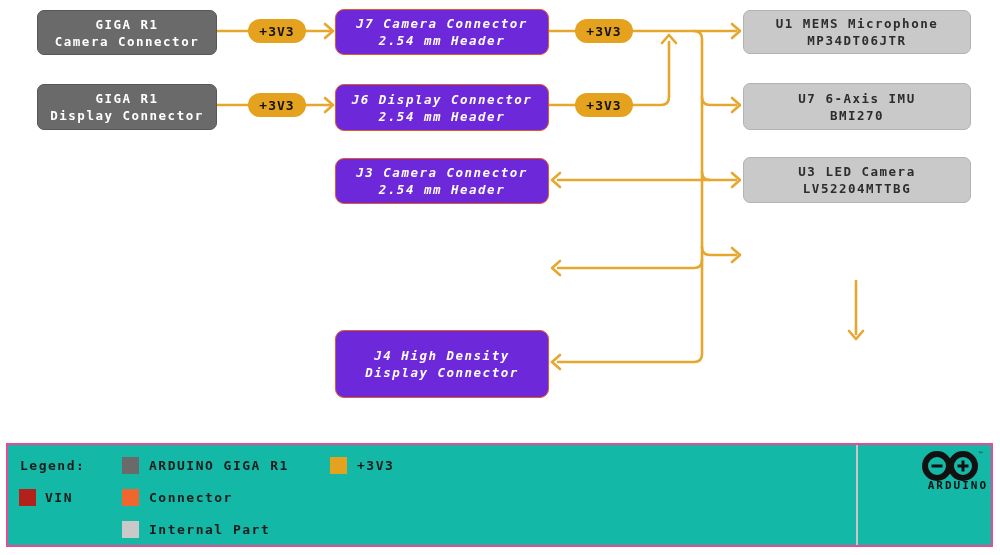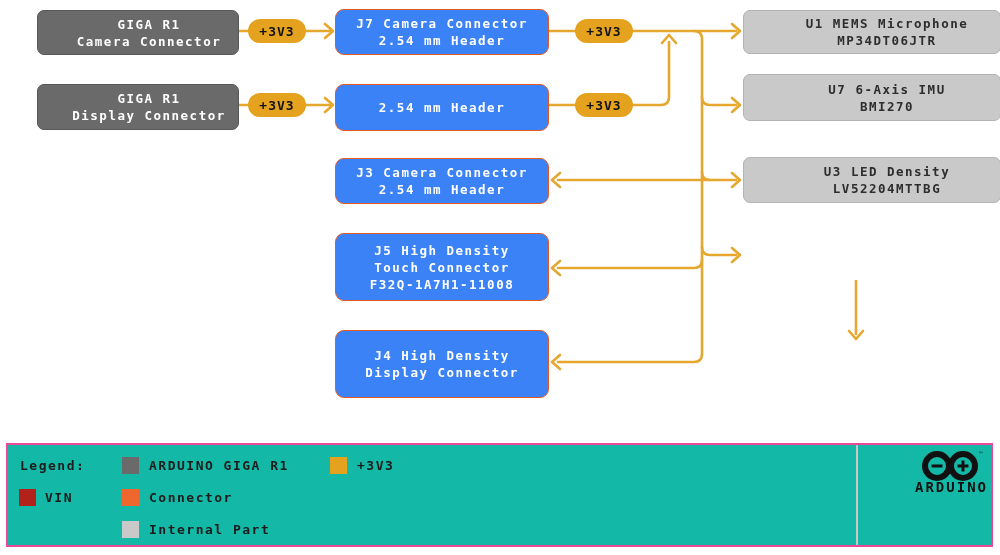--- a/index.html
+++ b/index.html
@@ -6,44 +6,44 @@
   .canvas{
     position:relative;width:1000px;height:555px;background:#ffffff;overflow:hidden;
     font-family:"DejaVu Sans Mono", monospace;
   }
   svg.wires{position:absolute;left:0;top:0;width:1000px;height:555px;}
   .box{
     position:absolute;border-radius:9px;display:flex;flex-direction:column;
     justify-content:center;align-items:center;text-align:center;
     font-weight:700;font-size:12.5px;line-height:17px;letter-spacing:1.5px;
   }
-  .box.src{background:#6A6A6A;color:#ffffff;border:1px solid #575757;border-radius:7px;padding-left:22px;}
-  .box.conn{background:#3b82f6;color:#ffffff;border:1px solid #E65A22;}
-  .box.part{background:#C9C9C9;color:#2D2D2D;border:1px solid #B3B3B3;border-radius:7px;padding-left:30px;}
+  .box.src{background:#6A6A6A;color:#ffffff;border:1px solid #575757;border-radius:7px;}
+  .box.conn{background:#6d28d9;color:#ffffff;border:1px solid #E65A22;font-style:italic;}
+  .box.part{background:#C9C9C9;color:#2D2D2D;border:1px solid #B3B3B3;border-radius:7px;}
   .badge{
     position:absolute;width:58px;height:24px;background:#E4A21F;color:#141414;
     border-radius:13px;display:flex;align-items:center;justify-content:center;
     font-weight:700;font-size:13px;letter-spacing:1px;
   }
   .legend{
     position:absolute;left:6px;top:443px;width:987px;height:104px;
     background:#14b8a6;border:2px solid #ec4899;box-sizing:border-box;
   }
   .legend .divider{position:absolute;left:848px;top:0;width:2px;height:100%;background:#C8C8C8;}
   .lg-text{position:absolute;font-weight:700;font-size:13px;letter-spacing:1.5px;color:#1C1C1C;white-space:nowrap;}
   .sw{position:absolute;width:17px;height:17px;}
   .sw-giga{background:#6A6A6A;}
   .sw-rail{background:#E4A21F;}
   .sw-vin{background:#B2221A;}
   .sw-conn{background:#F0662F;}
   .sw-int{background:#C9C9C9;}
   .brand{position:absolute;left:850px;top:443px;width:143px;height:100px;}
   .brand .wordmark{
     position:absolute;top:36px;left:0;width:138px;text-align:right;
-    font-weight:700;font-size:14px;letter-spacing:2px;color:#111;
+    font-weight:700;font-size:11px;letter-spacing:2px;color:#111;
   }
   .brand .lines{
     position:absolute;top:58px;left:0;width:138px;text-align:right;
     font-weight:700;font-size:7.5px;line-height:9.5px;letter-spacing:0;color:#3A3A3A;white-space:nowrap;
   }
   .brand svg{position:absolute;top:6px;right:5px;}
 </style>
 </head>
 <body>
 
@@ -98,46 +98,42 @@
   <div class="badge" style="left:248px;top:19px">+3V3</div>
   <div class="badge" style="left:248px;top:93px">+3V3</div>
   <div class="badge" style="left:575px;top:19px">+3V3</div>
   <div class="badge" style="left:575px;top:93px">+3V3</div>
 
   <div class="box conn" style="left:335px;top:9px;width:212px;height:44px">
     <div>J7 Camera Connector</div>
     <div>2.54 mm Header</div>
   </div>
   <div class="box conn" style="left:335px;top:84px;width:212px;height:45px">
+    <div>J6 Display Connector</div>
     <div>2.54 mm Header</div>
   </div>
   <div class="box conn" style="left:335px;top:158px;width:212px;height:44px">
     <div>J3 Camera Connector</div>
     <div>2.54 mm Header</div>
-  </div>
-  <div class="box conn" style="left:335px;top:233px;width:212px;height:66px">
-    <div>J5 High Density</div>
-    <div>Touch Connector</div>
-    <div>F32Q-1A7H1-11008</div>
   </div>
   <div class="box conn" style="left:335px;top:330px;width:212px;height:66px">
     <div>J4 High Density</div>
     <div>Display Connector</div>
   </div>
 
   <div class="box part" style="left:743px;top:10px;width:226px;height:42px">
     <div>U1 MEMS Microphone</div>
     <div>MP34DT06JTR</div>
   </div>
-  <div class="box part" style="left:743px;top:74px;width:226px;height:45px">
+  <div class="box part" style="left:743px;top:83px;width:226px;height:45px">
     <div>U7 6-Axis IMU</div>
     <div>BMI270</div>
   </div>
   <div class="box part" style="left:743px;top:157px;width:226px;height:44px">
-    <div>U3 LED Density</div>
+    <div>U3 LED Camera</div>
     <div>LV52204MTTBG</div>
   </div>
 
   <div class="legend">
     <div class="divider"></div>
     <div class="lg-text" style="left:12px;top:13px">Legend:</div>
 
     <div class="sw sw-vin" style="left:11px;top:44px"></div>
     <div class="lg-text" style="left:37px;top:45px">VIN</div>
 

